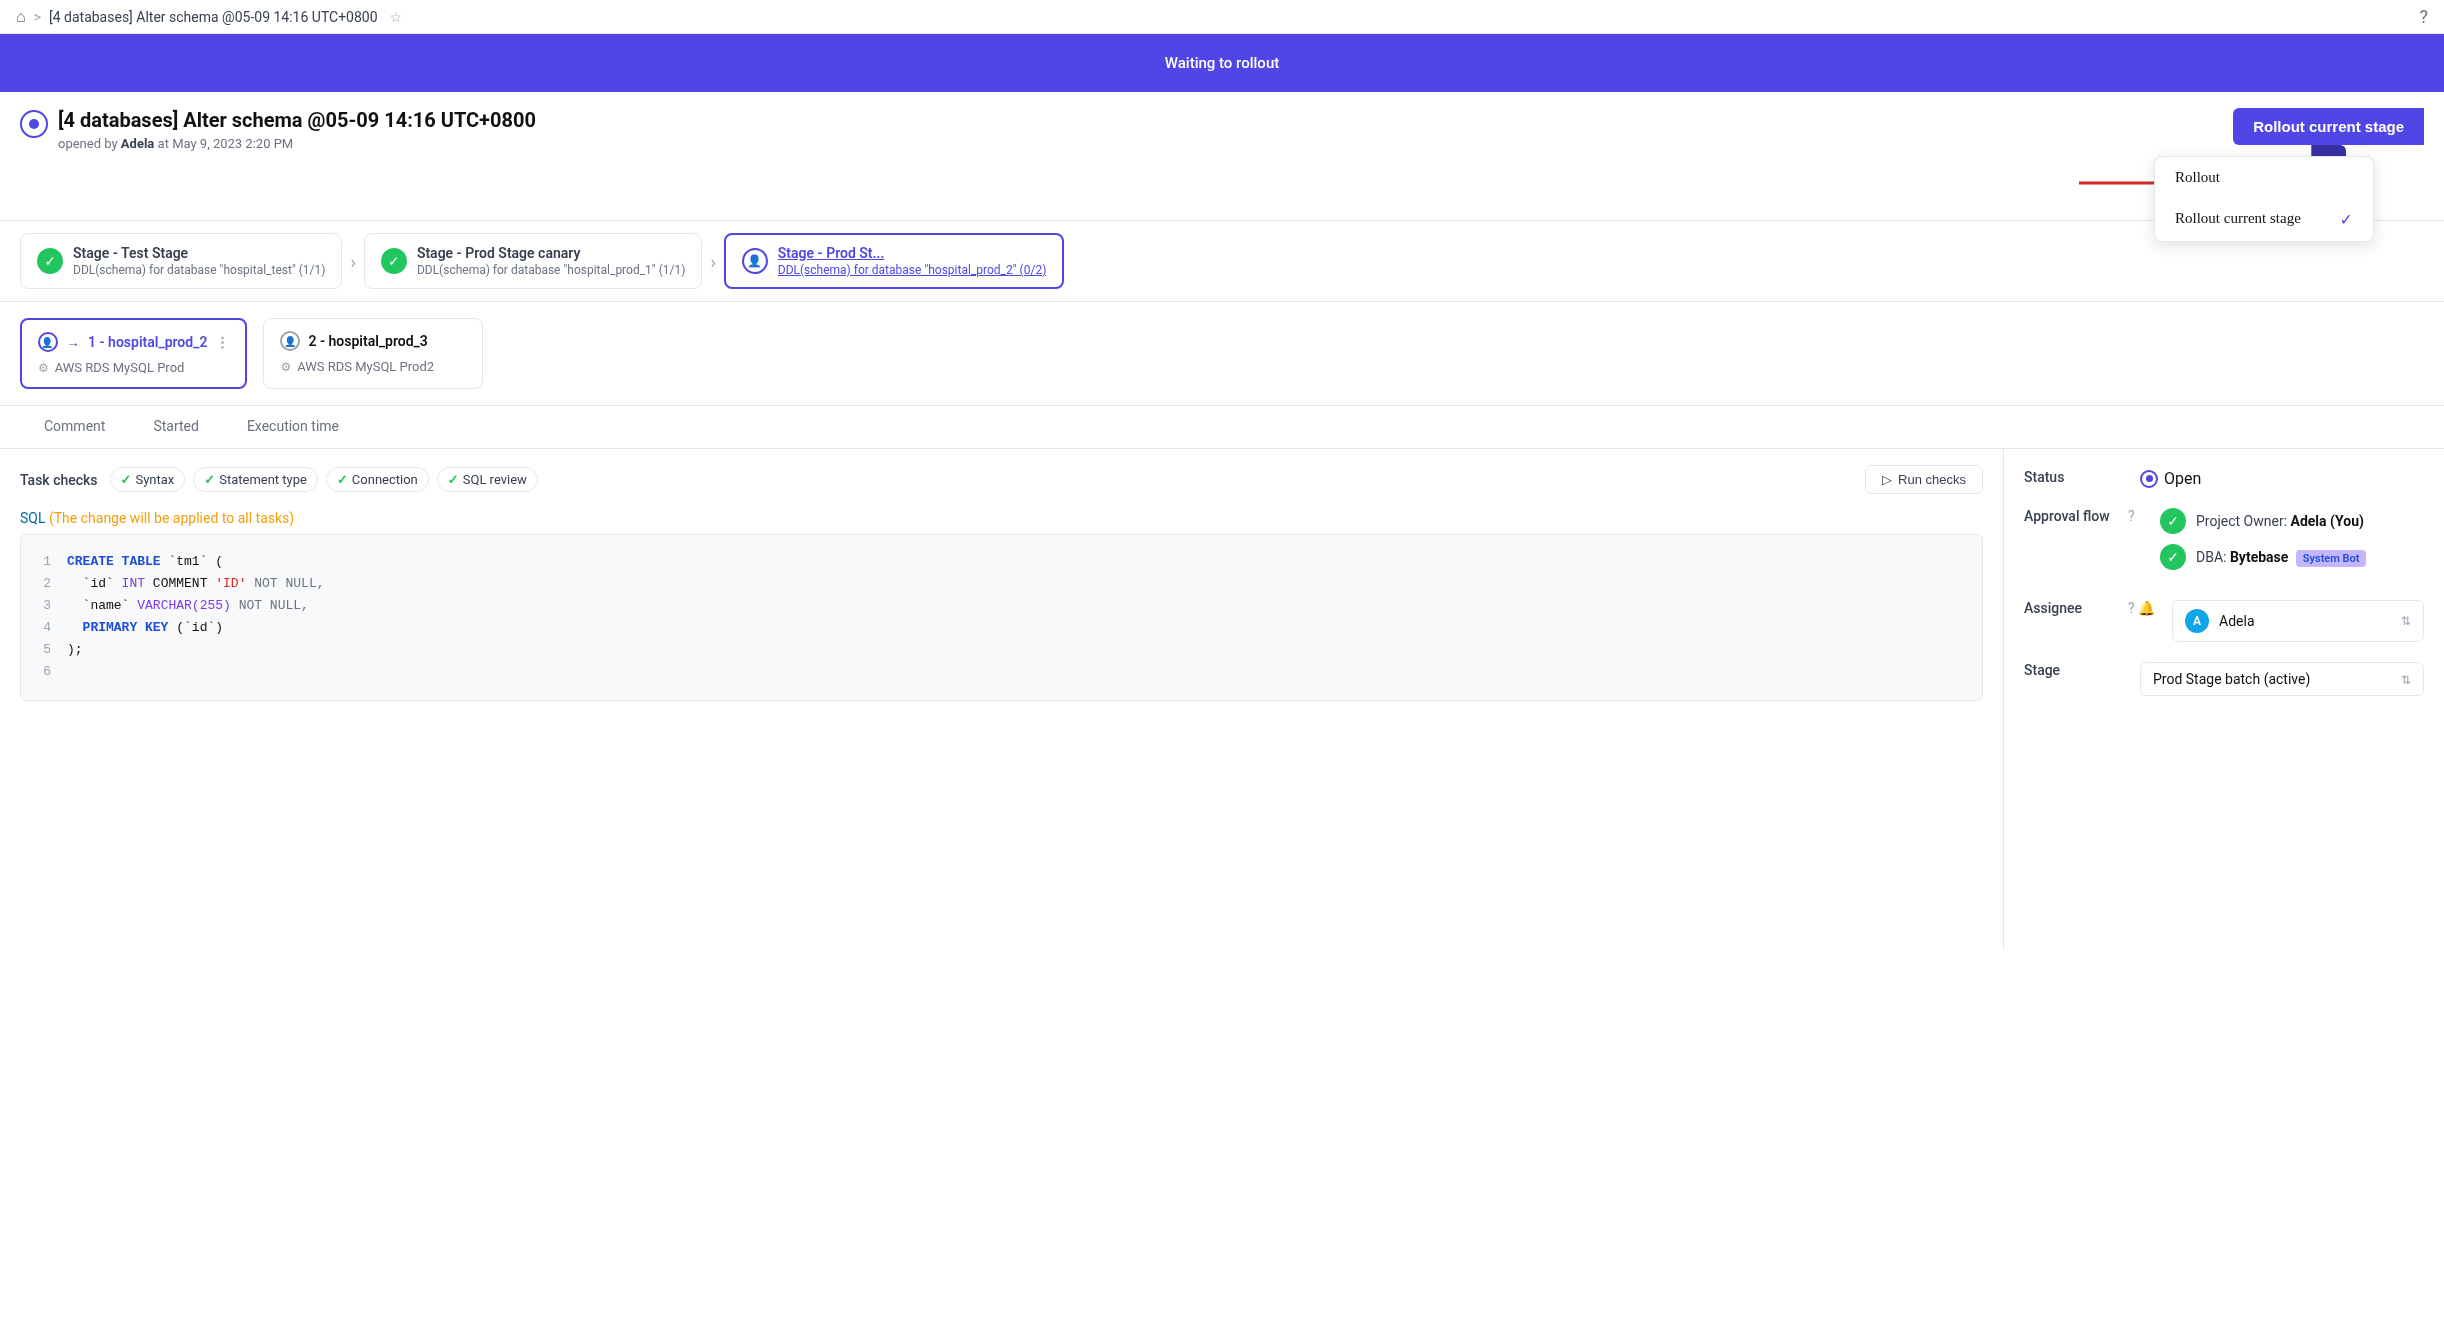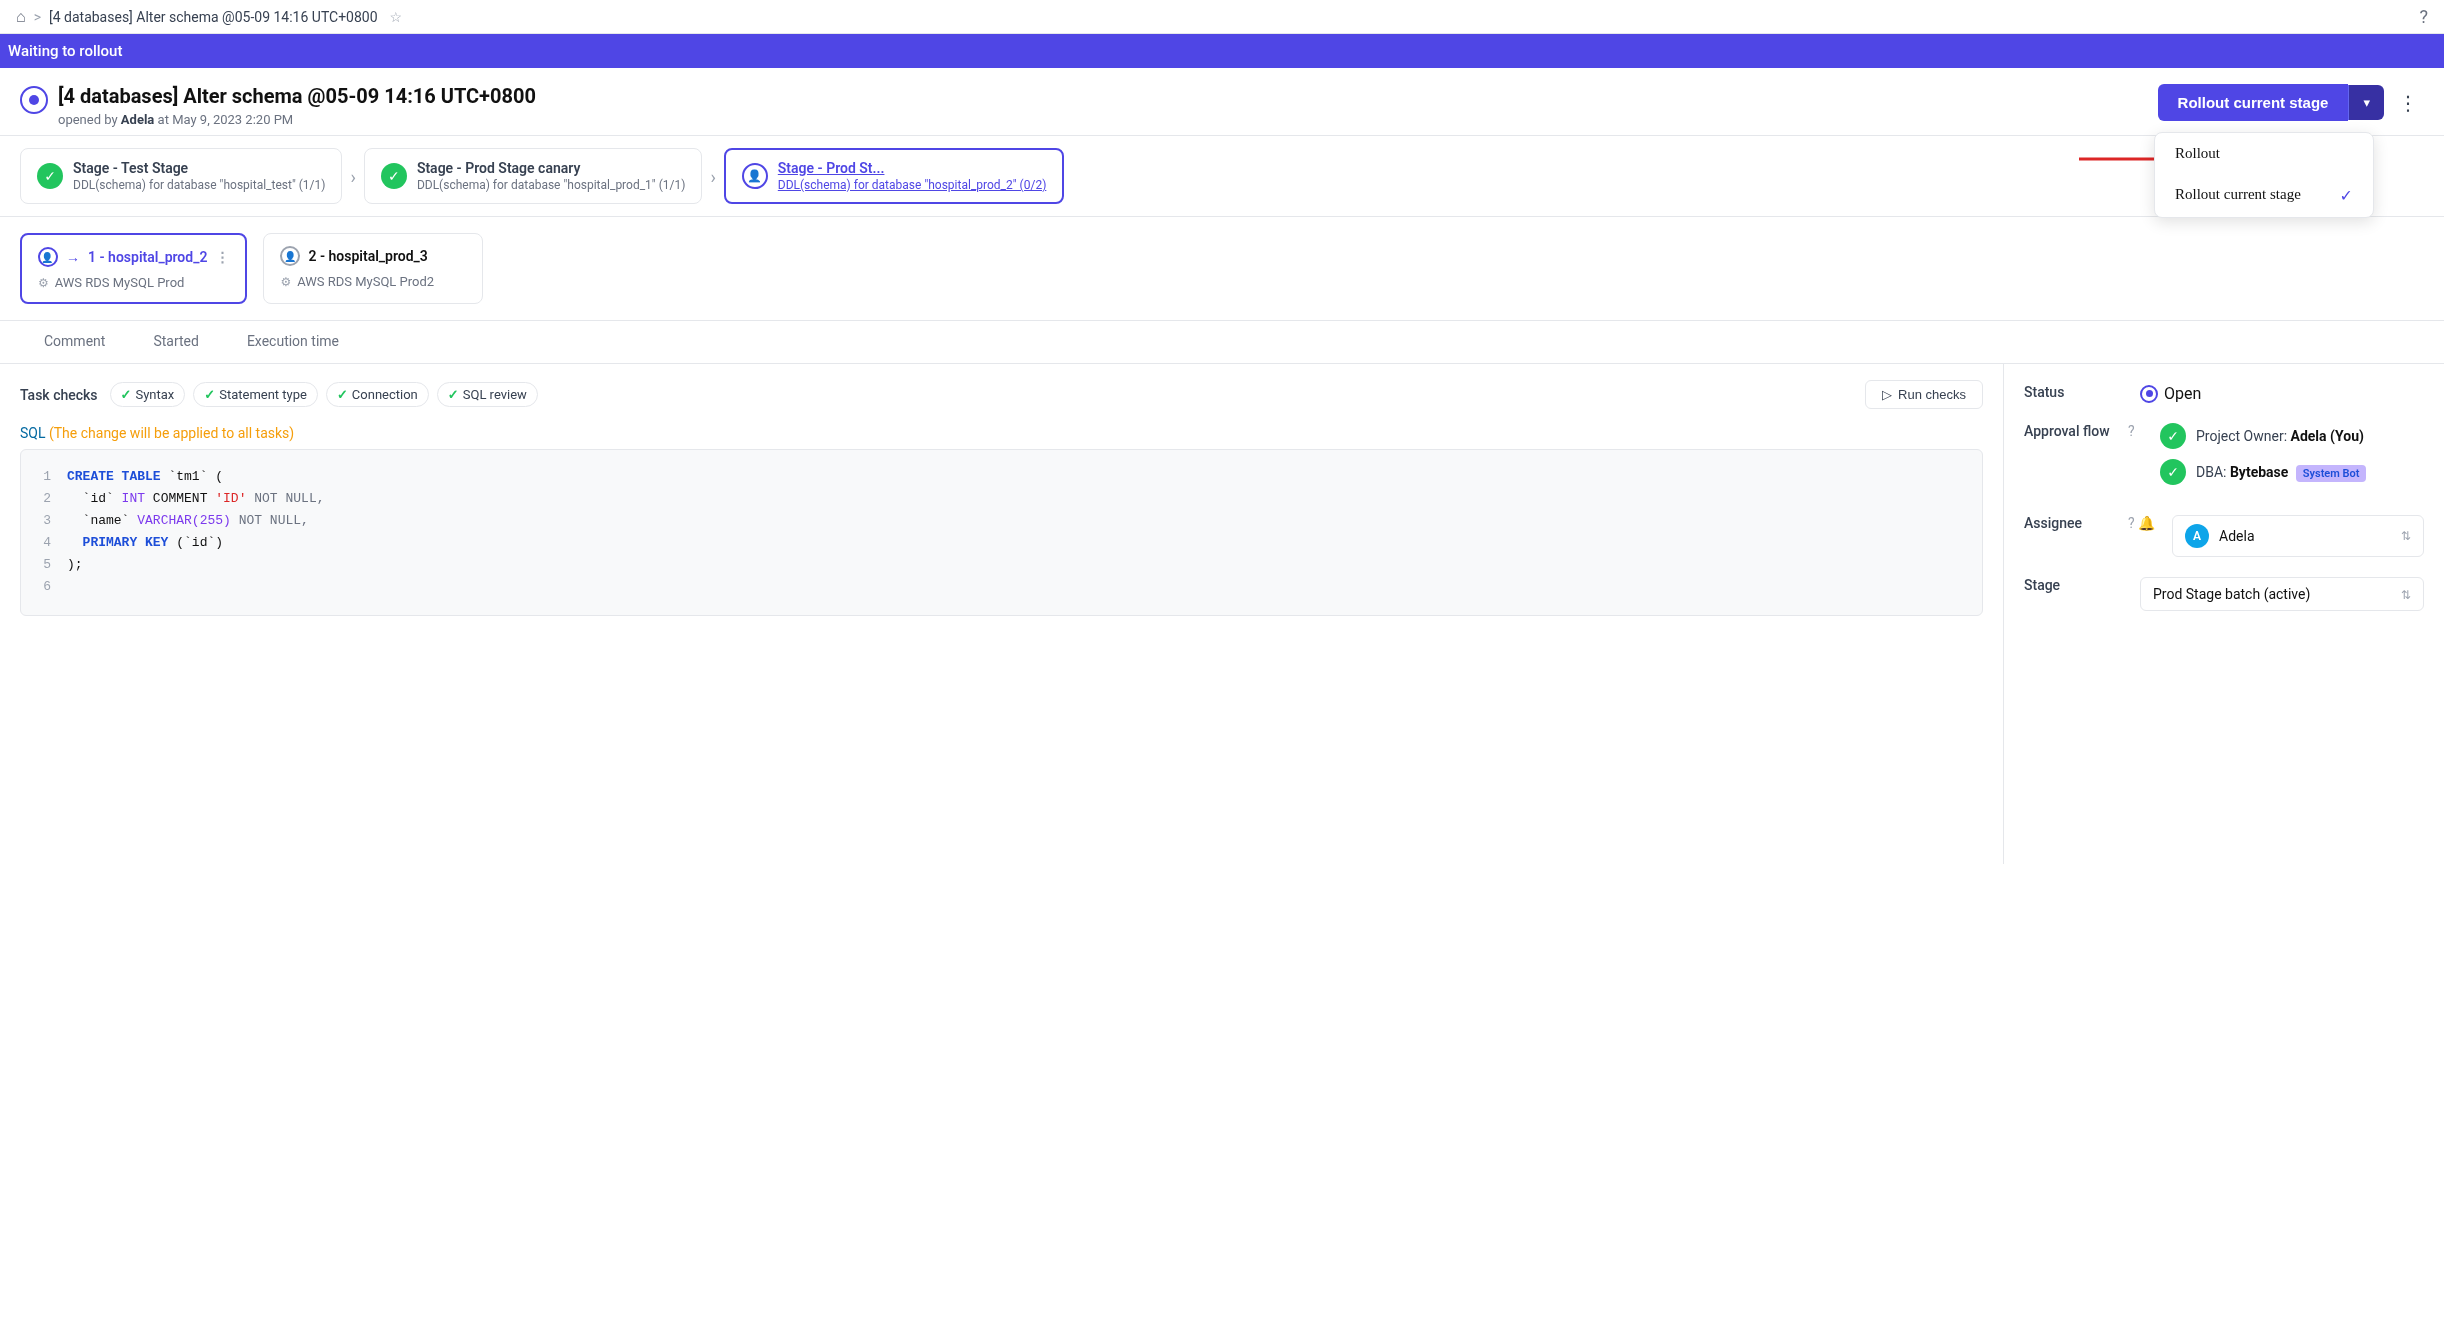--- a/index.html
+++ b/index.html
@@ -11,22 +11,22 @@
       border-bottom: 1px solid #e5e7eb; background: #fff; gap: 8px;
     }
     .top-nav .home-icon { color: #6b7280; font-size: 16px; }
     .top-nav .breadcrumb-sep { color: #9ca3af; }
     .top-nav .breadcrumb-title { color: #374151; font-size: 14px; }
     .top-nav .star-icon { color: #9ca3af; margin-left: 4px; }
     .top-nav .help-icon { margin-left: auto; color: #6b7280; font-size: 18px; }
 
     
     .banner {
-      background: #4f46e5; color: #fff; text-align: left;
-      padding: 8px; font-size: 15px; font-weight: 500;
+      background: #4f46e5; color: #fff; text-align: center;
+      padding: 20px; font-size: 15px; font-weight: 500;
     }
 
     
     .page-header {
       display: flex; align-items: flex-start; padding: 16px 20px 8px;
       border-bottom: 1px solid #e5e7eb; position: relative;
     }
     .page-header .icon-circle {
       width: 28px; height: 28px; border-radius: 50%;
       border: 2.5px solid #4f46e5; display: flex; align-items: center; justify-content: center;
@@ -35,21 +35,21 @@
     .page-header .icon-circle::after {
       content: ''; width: 10px; height: 10px; border-radius: 50%; background: #4f46e5;
     }
     .page-header-content { flex: 1; }
     .page-header h1 { font-size: 20px; font-weight: 700; color: #111; }
     .page-header .opened-by { font-size: 13px; color: #6b7280; margin-top: 4px; }
     .page-header .opened-by strong { color: #374151; }
 
     
     .rollout-btn-group {
-      display: flex; align-items: center; margin-left: auto; gap: 0; position: relative;
+      display: flex; align-items: center; margin-left: auto; gap: 0; position: relative; flex-direction: column;
     }
     .rollout-btn-main {
       background: #4f46e5; color: #fff; border: none; padding: 10px 20px;
       font-size: 15px; font-weight: 600; cursor: pointer; border-radius: 6px 0 0 6px;
     }
     .rollout-btn-caret {
       background: #3730a3; color: #fff; border: none; padding: 10px 14px;
       font-size: 13px; cursor: pointer; border-radius: 0 6px 6px 0; border-left: 1px solid #6366f1;
     }
     .more-btn {

